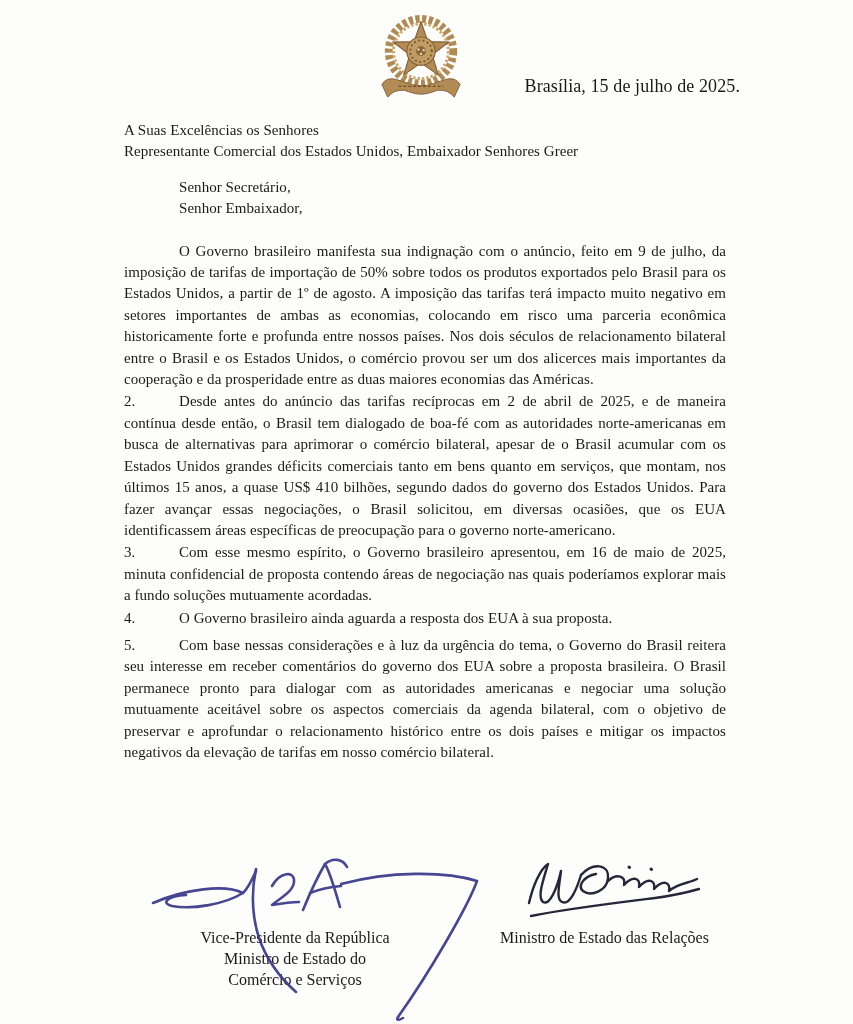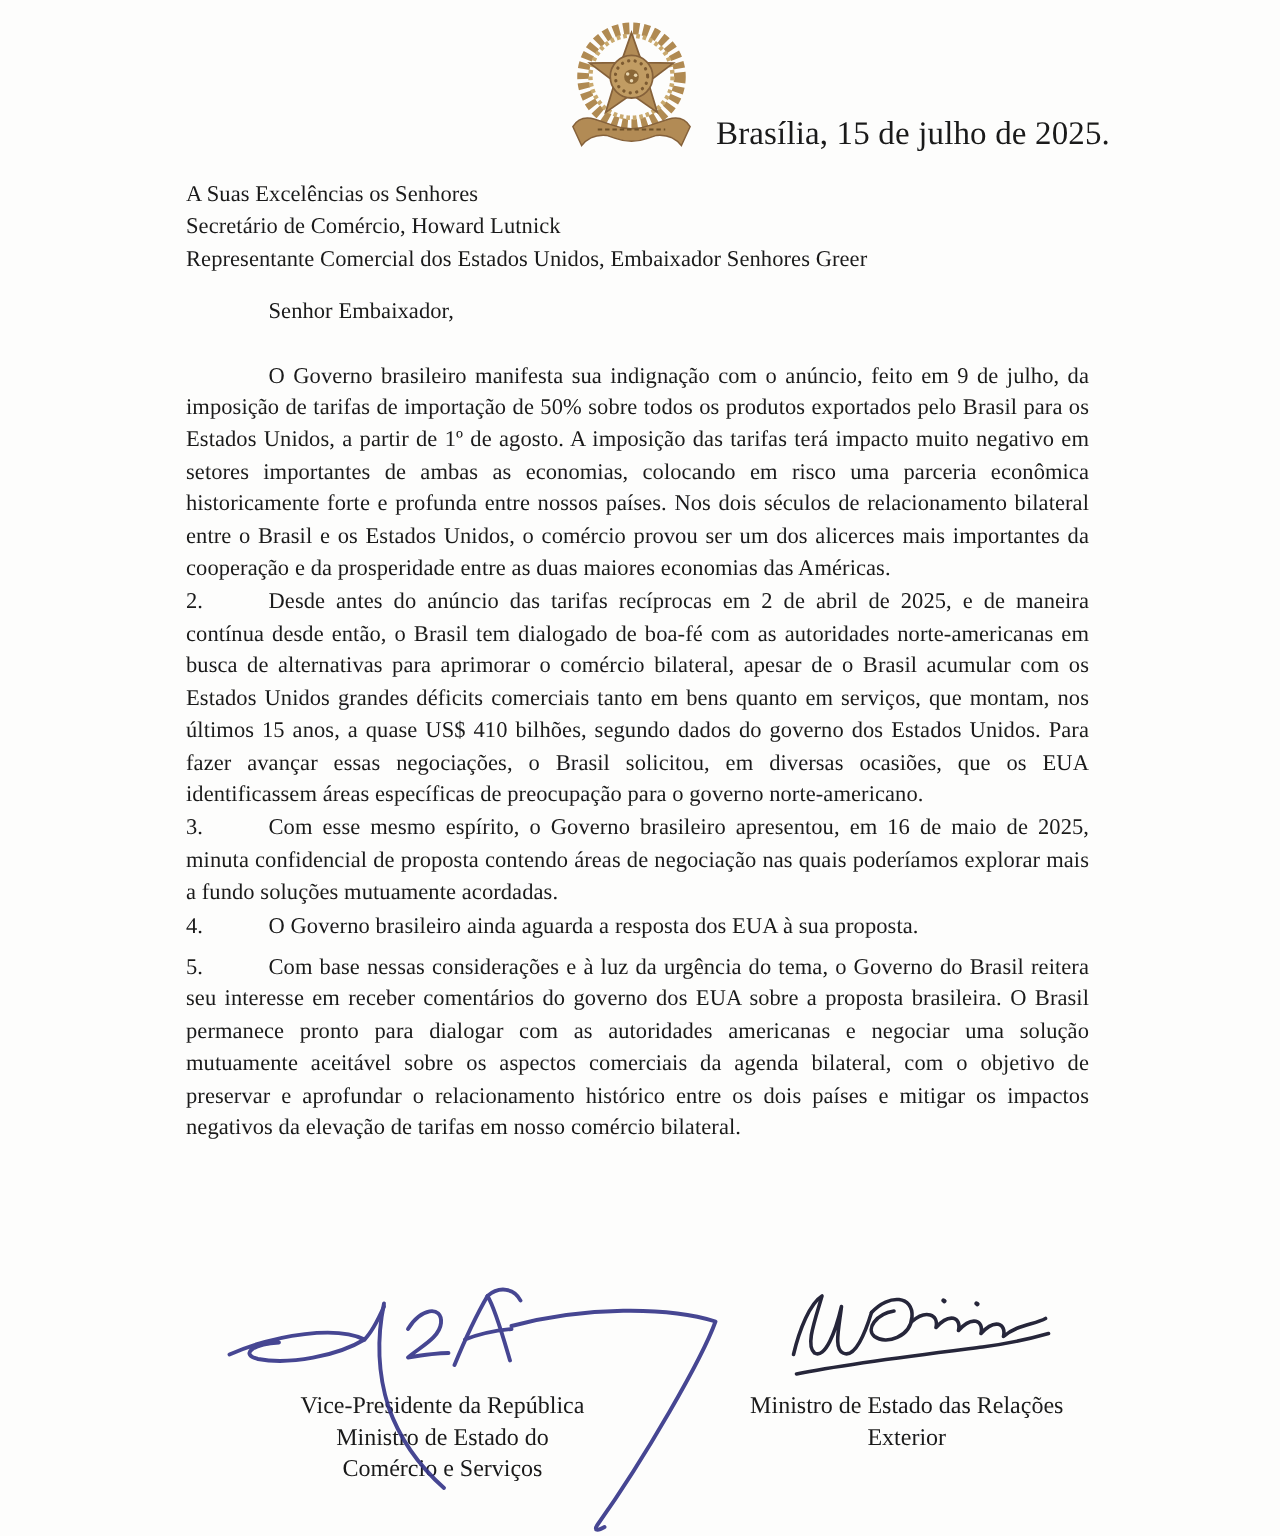--- a/index.html
+++ b/index.html
@@ -6,21 +6,21 @@
   body{width:853px;height:1024px;overflow:hidden;}
   .page{
     position:relative;width:853px;height:1024px;
     background:#fdfdfc;
     font-family:"Liberation Serif", serif;
     color:#1a1a1a;
   }
   .emblem{position:absolute;left:377px;top:10px;width:88px;height:96px;}
   .date{
     position:absolute;left:138px;top:76px;width:602px;
-    font-size:22px;text-align:right;letter-spacing:.1px;
+    font-size:18px;text-align:right;letter-spacing:.1px;
   }
   .content{
     position:absolute;left:124px;top:120px;width:602px;
     font-size:15px;line-height:21.4px;text-align:justify;letter-spacing:.05px;
   }
   .addr{margin-bottom:14px;text-align:left;}
   .salut{margin:0 0 21px 55px;text-align:left;}
   p.para{margin:0 0 1px 0;}
   p.para.gap-before{margin-top:6px;}
   .pnum{display:inline-block;width:55px;}
@@ -53,25 +53,25 @@
       <path d="M22 78 L68 78" fill="none" stroke="#6e5129" stroke-width="1.4" stroke-dasharray="3 2"></path>
     </g>
   </svg>
 
   <div class="date">Brasília, 15 de julho de 2025.</div>
 
   <div class="content">
 
     <div class="addr">
       <div>A Suas Excelências os Senhores</div>
-      <div>Secretário de Comércio, Howard Lutnick</div>
       <div>Representante Comercial dos Estados Unidos, Embaixador Senhores Greer</div>
     </div>
 
     <div class="salut">
+      <div>Senhor Secretário,</div>
       <div>Senhor Embaixador,</div>
     </div>
 
     <p class="para"><span class="pnum"></span><span>O Governo brasileiro manifesta sua indignação com o anúncio, feito em 9 de julho, da imposição de tarifas de importação de 50% sobre todos os produtos exportados pelo Brasil para os Estados Unidos, a partir de 1º de agosto. A imposição das tarifas terá impacto muito negativo em setores importantes de ambas as economias, colocando em risco uma parceria econômica historicamente forte e profunda entre nossos países. Nos dois séculos de relacionamento bilateral entre o Brasil e os Estados Unidos, o comércio provou ser um dos alicerces mais importantes da cooperação e da prosperidade entre as duas maiores economias das Américas.</span></p>
 
     <p class="para"><span class="pnum">2.</span><span>Desde antes do anúncio das tarifas recíprocas em 2 de abril de 2025, e de maneira contínua desde então, o Brasil tem dialogado de boa-fé com as autoridades norte-americanas em busca de alternativas para aprimorar o comércio bilateral, apesar de o Brasil acumular com os Estados Unidos grandes déficits comerciais tanto em bens quanto em serviços, que montam, nos últimos 15 anos, a quase US$ 410 bilhões, segundo dados do governo dos Estados Unidos. Para fazer avançar essas negociações, o Brasil solicitou, em diversas ocasiões, que os EUA identificassem áreas específicas de preocupação para o governo norte-americano.</span></p>
 
     <p class="para"><span class="pnum">3.</span><span>Com esse mesmo espírito, o Governo brasileiro apresentou, em 16 de maio de 2025, minuta confidencial de proposta contendo áreas de negociação nas quais poderíamos explorar mais a fundo soluções mutuamente acordadas.</span></p>
 
     <p class="para"><span class="pnum">4.</span><span>O Governo brasileiro ainda aguarda a resposta dos EUA à sua proposta.</span></p>
@@ -81,21 +81,20 @@
   </div>
 
   <div class="sig sig-left">
     <div class="sig-title">Vice-Presidente da República</div>
     <div class="sig-title">Ministro de Estado do</div>
     <div class="sig-title">Comércio e Serviços</div>
   </div>
 
   <div class="sig sig-right">
     <div class="sig-title">Ministro de Estado das Relações</div>
-    <div class="sig-title">Exterior</div>
   </div>
 
   <svg class="ink" viewBox="0 0 853 1024" xmlns="http://www.w3.org/2000/svg">
     <g class="alckmin" stroke="#37378a">
       <path d="M153 903 C 185 889 225 884 243 893 C 225 904 193 910 172 906 C 160 903 168 896 186 895"></path>
       <path d="M243 893 C 248 888 252 880 256 871"></path>
       <path d="M256 869 C 251 893 252 916 259 938 C 266 958 278 976 296 992"></path>
       <path d="M272 886 C 280 872 295 870 294 882 C 293 892 280 898 272 905 C 284 903 293 902 299 902"></path>
       <path d="M303 910 C 310 893 318 876 325 864 C 330 872 335 890 340 907"></path>
       <path d="M310 893 C 320 889 330 887 341 886"></path>

